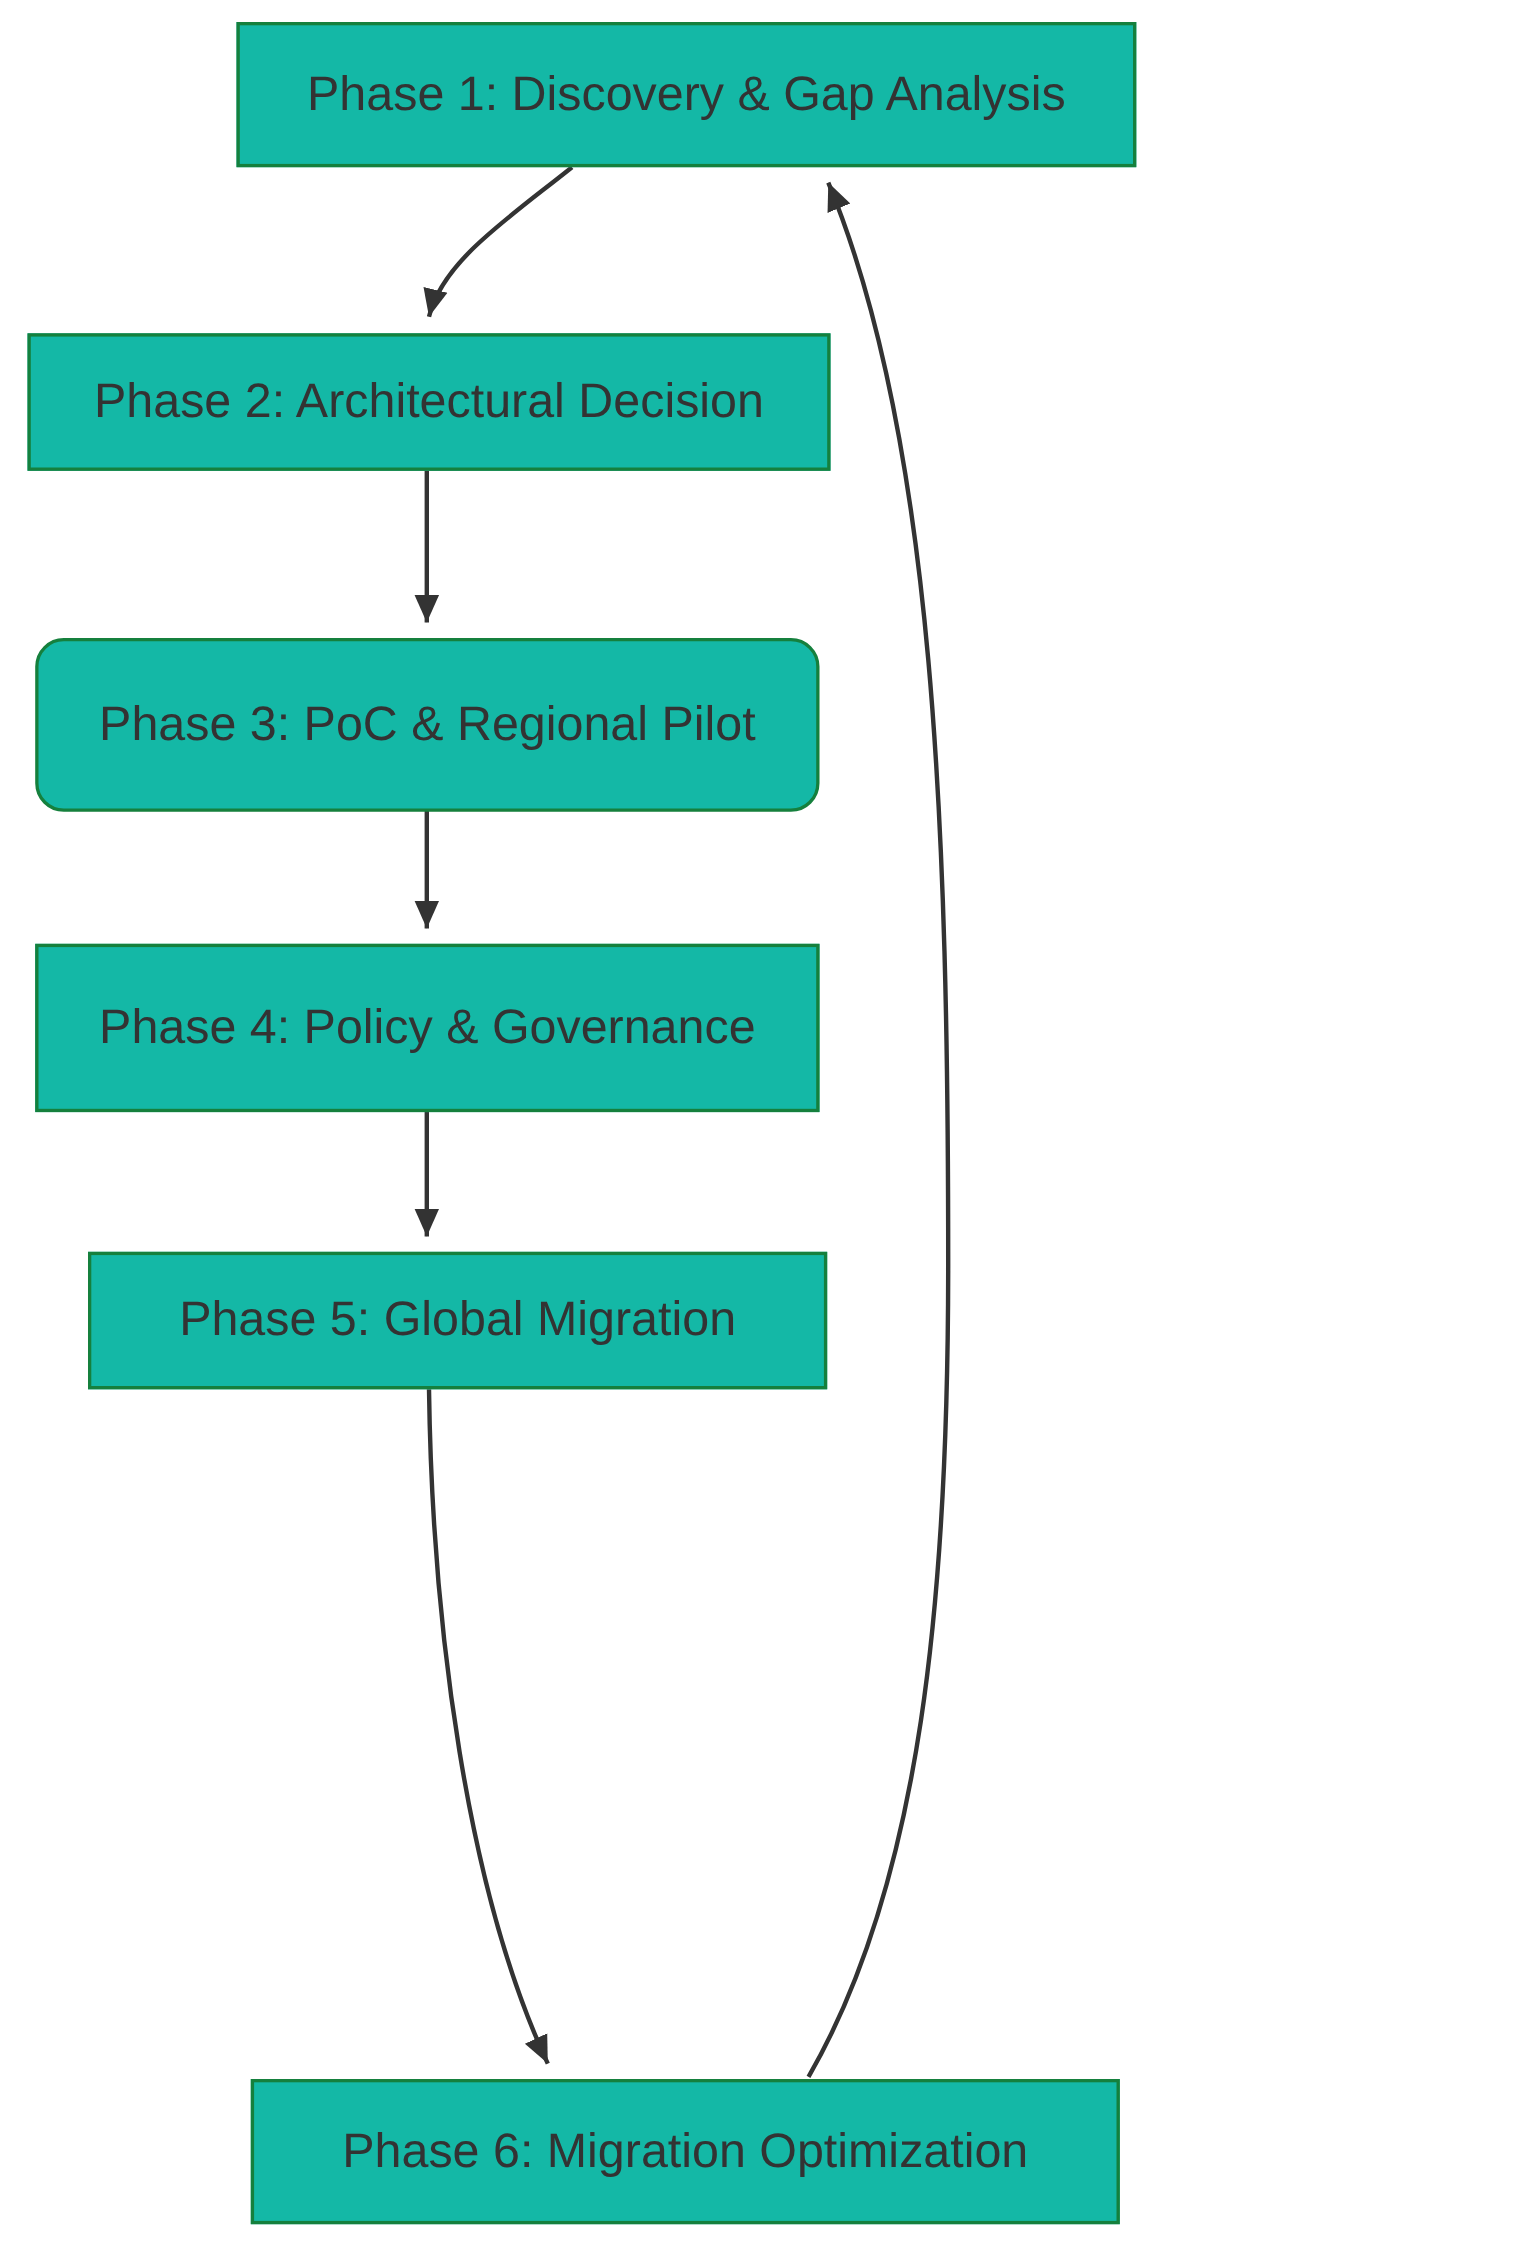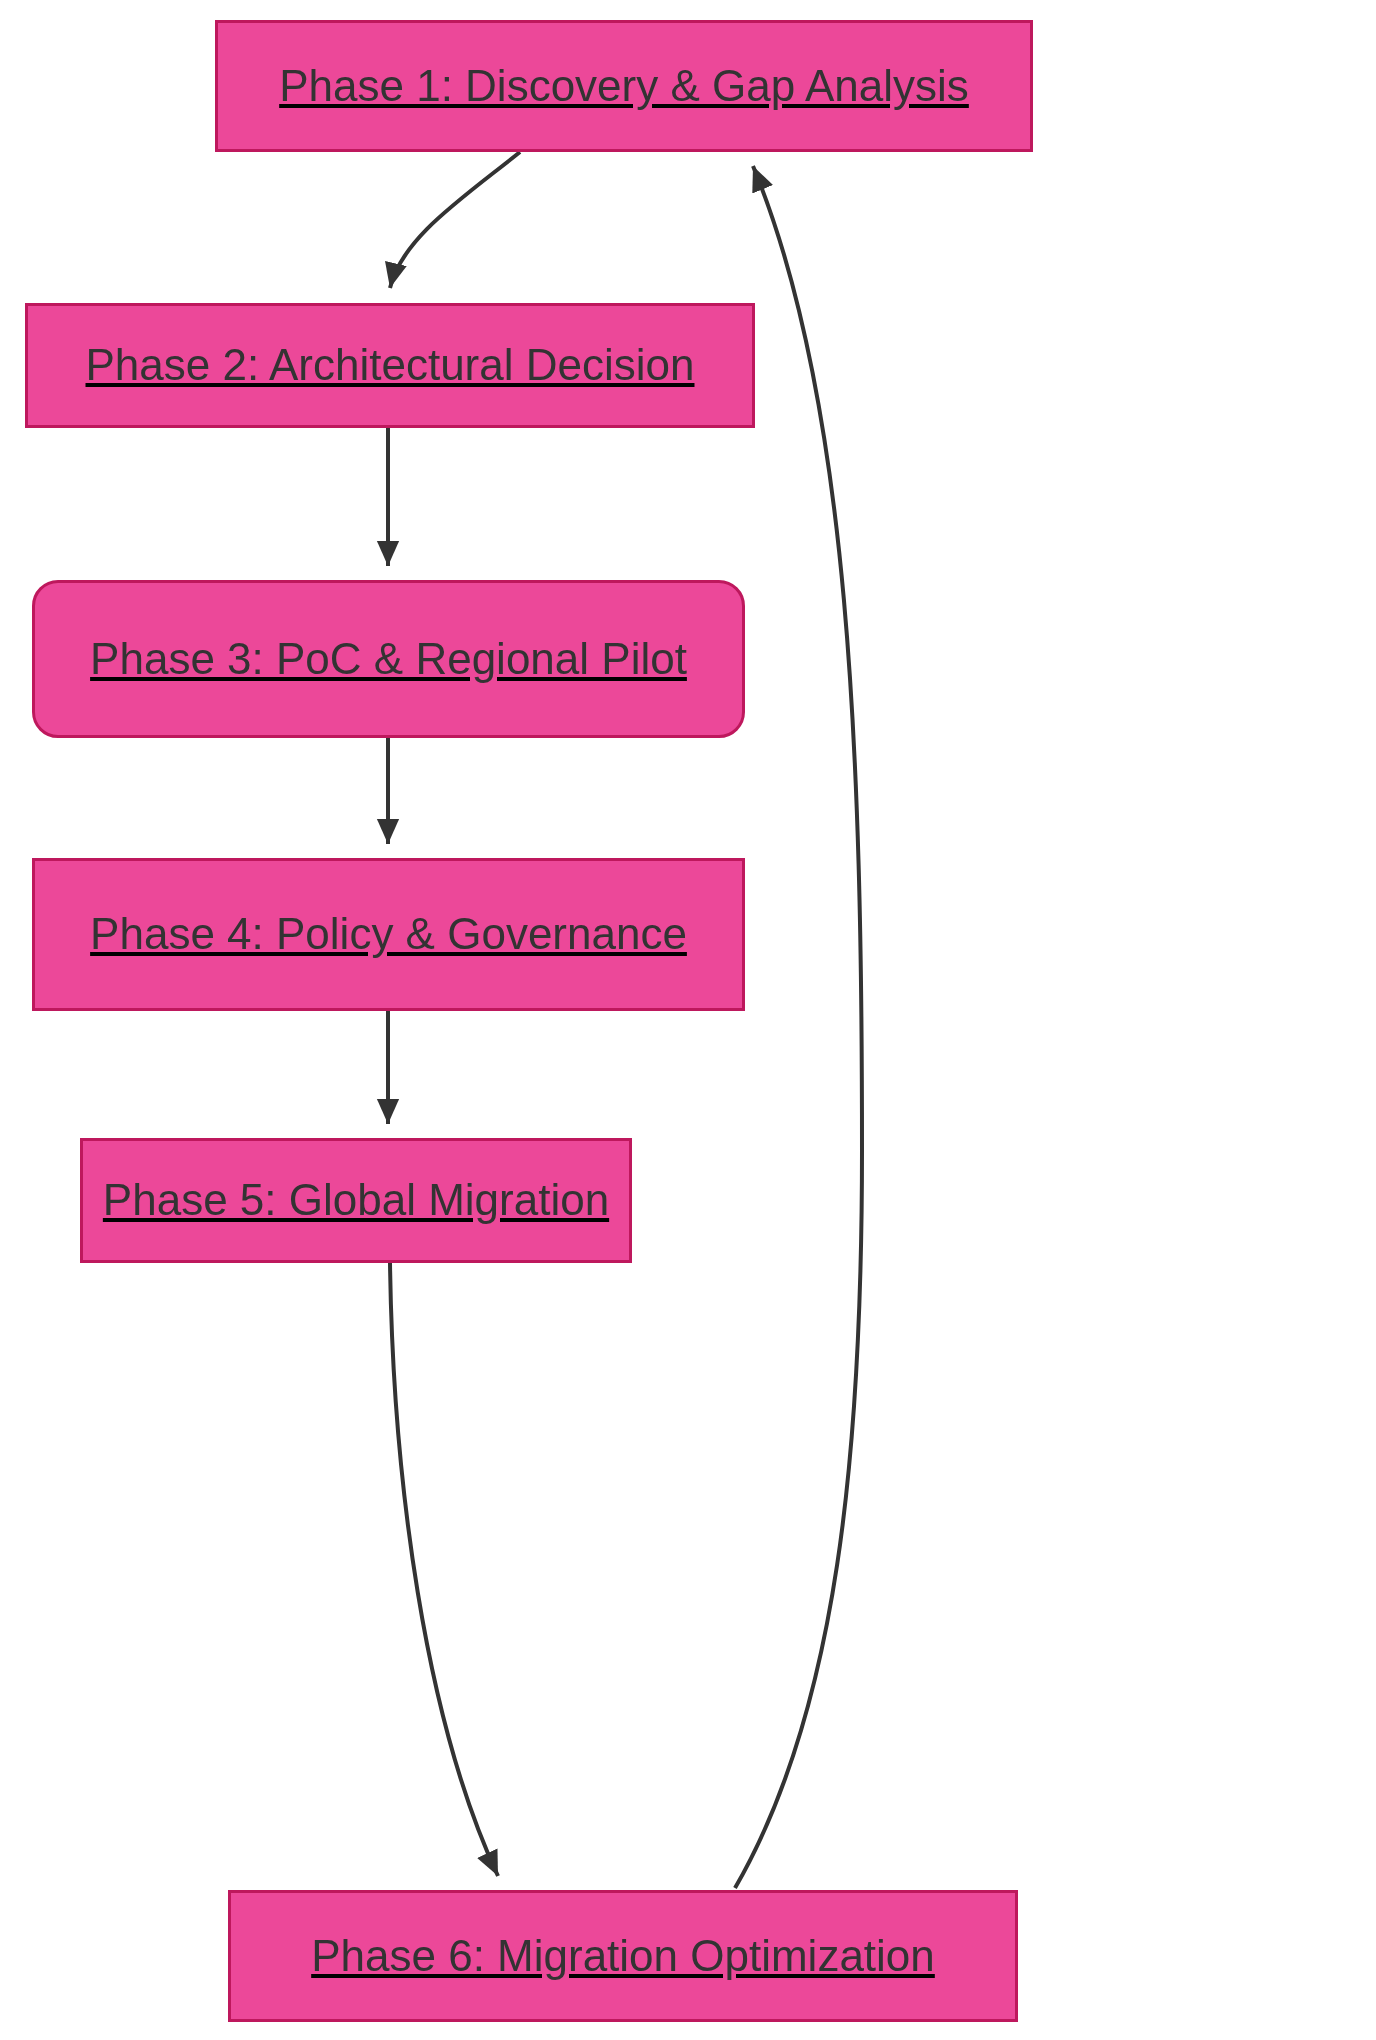--- a/index.html
+++ b/index.html
@@ -18,27 +18,26 @@
   #edge-layer {
     position: absolute;
     left: 0;
     top: 0;
     width: 1376px;
     height: 2040px;
   }
   .node {
     position: absolute;
     box-sizing: border-box;
-    background: #ec4899;
-    border: 3px solid #be185d;
+    background: #14b8a6;
+    border: 3px solid #15803d;
     display: flex;
     align-items: center;
     justify-content: center;
     text-align: center;
-    text-decoration: underline;
   }
   .node-label {
     color: #333333;
     font-size: 44px;
     line-height: 1.15;
     white-space: nowrap;
   }
   .edge {
     fill: none;
     stroke: #333333;
@@ -79,21 +78,21 @@
   </div>
 
   <div class="node" style="left:32px; top:580px; width:713px; height:158px;border-radius:26px;">
     <span class="node-label">Phase 3: PoC &amp; Regional Pilot</span>
   </div>
 
   <div class="node" style="left:32px; top:858px; width:713px; height:153px;">
     <span class="node-label">Phase 4: Policy &amp; Governance</span>
   </div>
 
-  <div class="node" style="left:80px; top:1138px; width:552px; height:125px;">
+  <div class="node" style="left:80px; top:1138px; width:672px; height:125px;">
     <span class="node-label">Phase 5: Global Migration</span>
   </div>
 
   <div class="node" style="left:228px; top:1890px; width:790px; height:132px;">
     <span class="node-label">Phase 6: Migration Optimization</span>
   </div>
 
 </div>
 
 </body></html>

